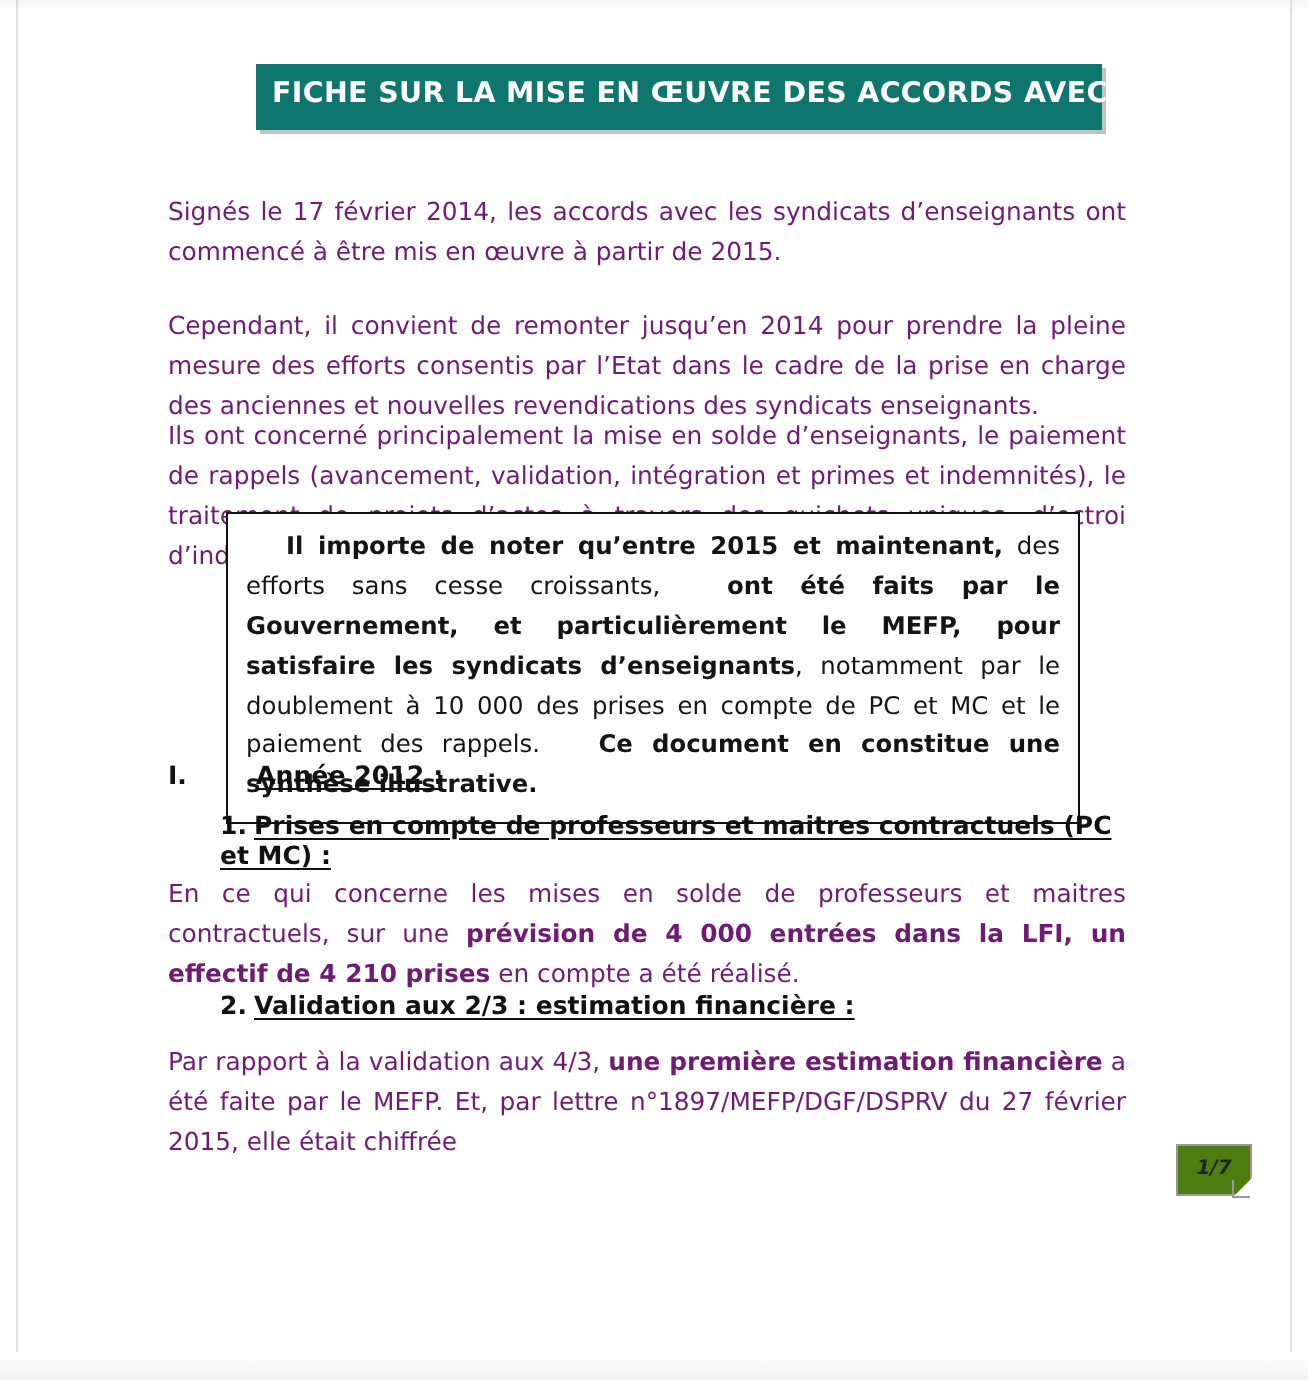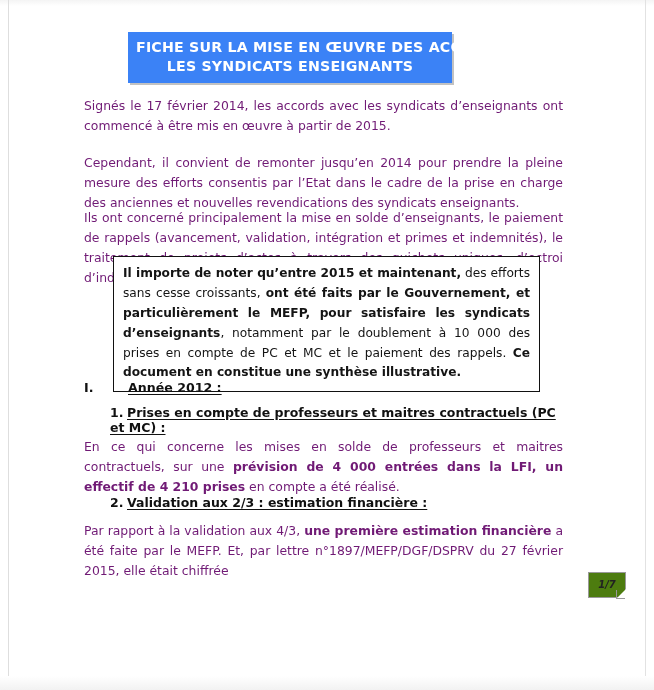--- a/index.html
+++ b/index.html
@@ -51,23 +51,23 @@
     top: 0; left: 0;
     width: 654px;
     height: 690px;
   }
 
   
   .title-banner {
     position: absolute;
     left: 128px;
     top: 32px;
-    width: 324px;
+    width: 423px;
     padding: 6px 8px 8px 8px;
-    background: #3b82f6;
+    background: #0f766e;
     box-sizing: border-box;
     box-shadow: 2px 2px 0 rgba(120,120,120,0.45);
   }
   .title-banner .line {
     color: #ffffff;
     font-weight: bold;
     font-size: 14.2px;
     letter-spacing: 0.2px;
     text-align: center;
     line-height: 1.32;
@@ -102,21 +102,21 @@
     padding: 7px 9px 8px 9px;
     background: #ffffff;
   }
   .callout .ctext {
     font-size: 12.2px;
     line-height: 1.63;
     color: #141414;
     text-align: justify;
     text-justify: inter-word;
   }
-  .callout .ctext b { font-weight: bold; }
+  .callout .ctext b { font-weight: bold; margin-left: 20px; }
 
   
   .heading-1 {
     position: absolute;
     left: 84px;
     top: 380px;
     width: 470px;
     font-size: 12.6px;
     font-weight: bold;
     color: #111111;
@@ -187,21 +187,20 @@
 
   <div class="scan-shadow-top"></div>
   <div class="scan-edge-left"></div>
   <div class="scan-edge-right"></div>
   <div class="scan-shadow-bottom"></div>
 
   <div class="content">
 
     <div class="title-banner">
       <div class="line">FICHE SUR LA MISE EN ŒUVRE DES ACCORDS AVEC</div>
-      <div class="line">LES SYNDICATS ENSEIGNANTS</div>
     </div>
 
     <div class="para p1">Signés le 17 février 2014, les accords avec les syndicats d’enseignants ont commencé à être mis en œuvre à partir de 2015.</div>
 
     <div class="para p2">Cependant, il convient de remonter jusqu’en 2014 pour prendre la pleine mesure des efforts consentis par l’Etat dans le cadre de la prise en charge des anciennes et nouvelles revendications des syndicats enseignants.</div>
 
     <div class="para p3">Ils ont concerné principalement la mise en solde d’enseignants, le paiement de rappels (avancement, validation, intégration et primes et indemnités), le traitement de projets d’actes à travers des guichets uniques, d’octroi d’indemnité.</div>
 
     <div class="callout">
       <div class="ctext"><b>Il importe de noter qu’entre 2015 et maintenant,</b><span> des efforts sans cesse croissants, </span><b>ont été faits par le Gouvernement, et particulièrement le MEFP, pour satisfaire les syndicats d’enseignants</b><span>, notamment par le doublement à 10 000 des prises en compte de PC et MC et le paiement des rappels. </span><b>Ce document en constitue une synthèse illustrative.</b></div>

